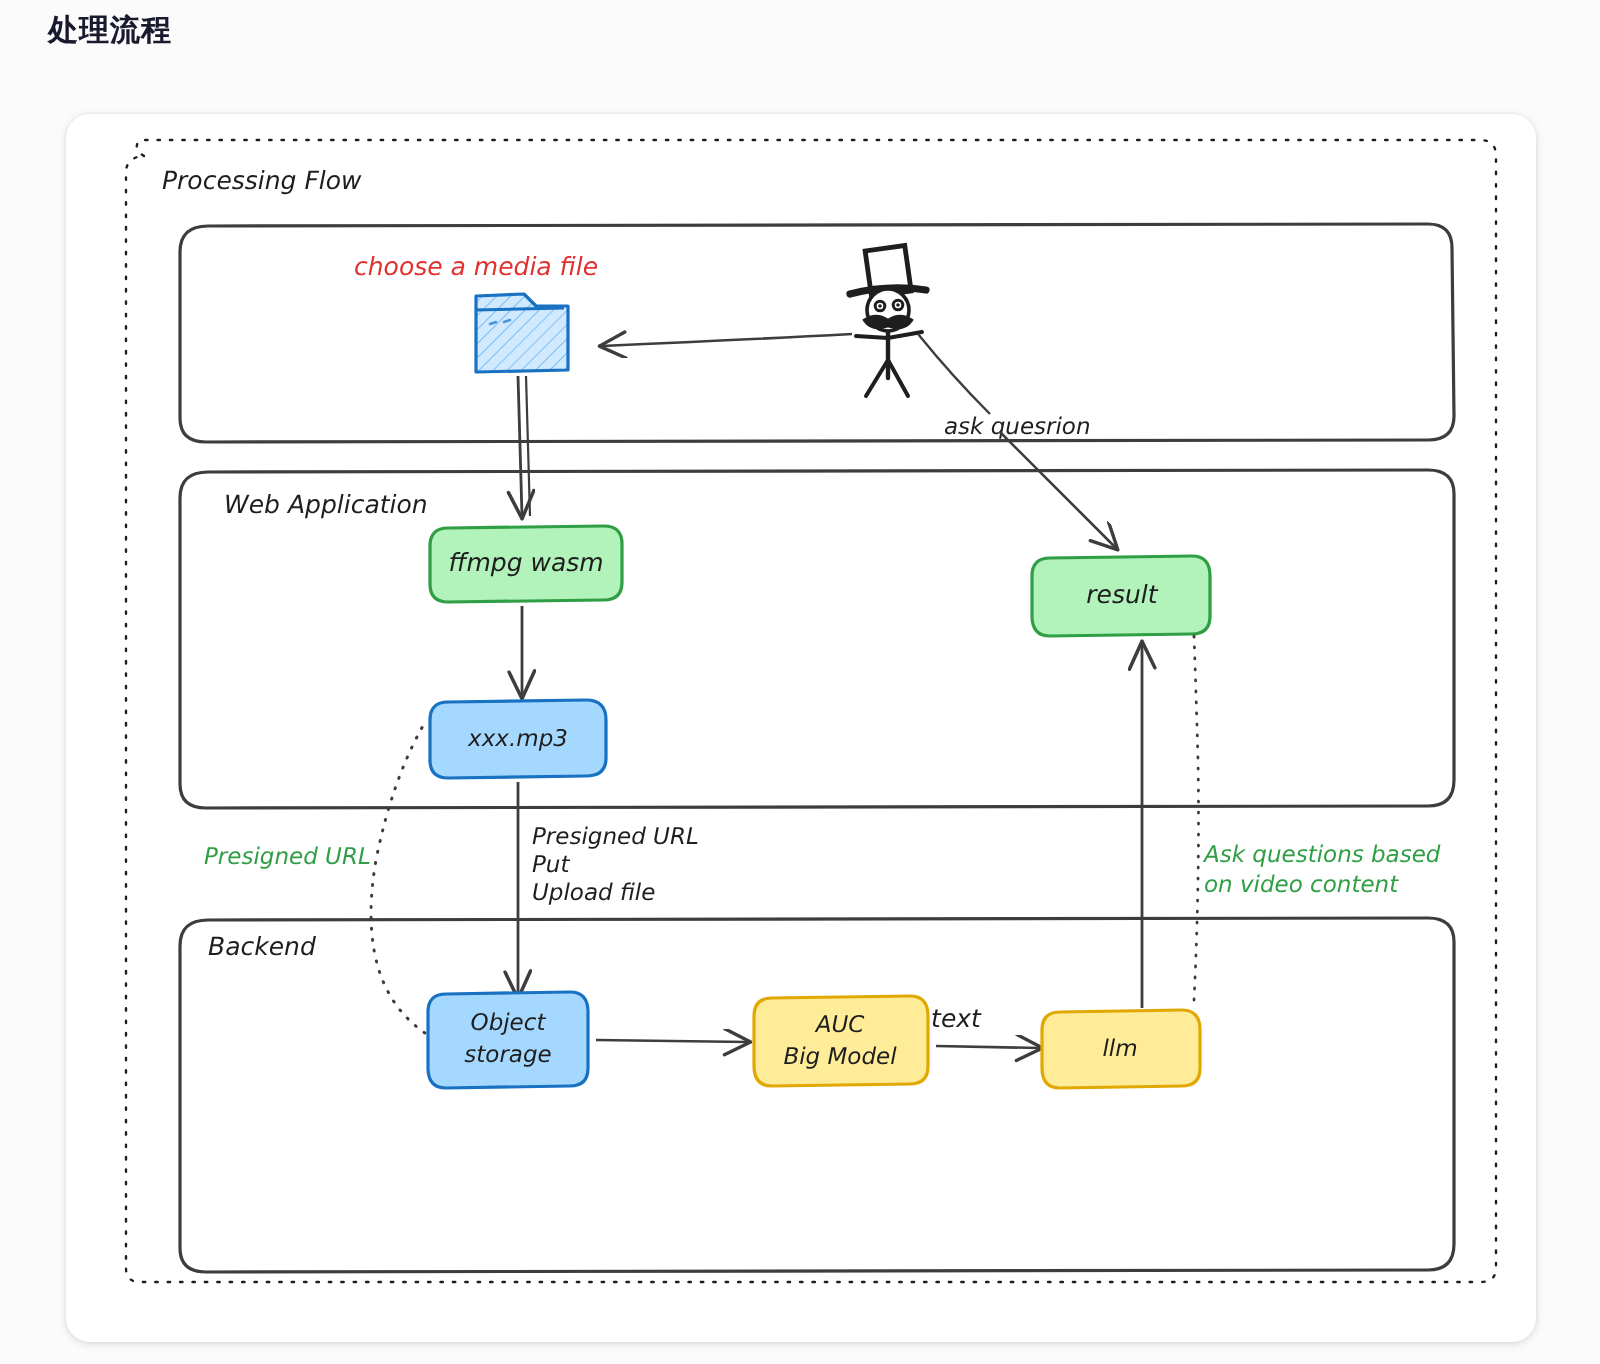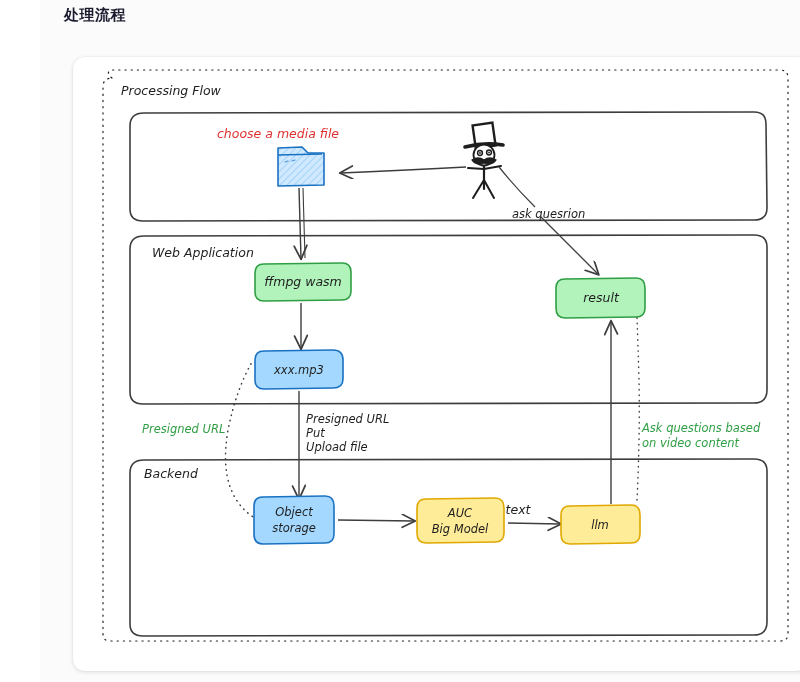--- a/index.html
+++ b/index.html
@@ -13,21 +13,20 @@
     font-family: "DejaVu Sans", sans-serif;
     overflow: hidden;
     position: relative;
   }
   #page {
     position: absolute;
     left: 0; top: 0;
     width: 696px;
     height: 682px;
     background: #ffffff;
-    margin-left: 40px;
   }
   .page-title {
     position: absolute;
     left: 24px;
     top: 6px;
     font-family: "Liberation Sans", sans-serif;
     font-size: 15px;
     font-weight: bold;
     color: #1a1a2e;
     letter-spacing: 0.5px;

